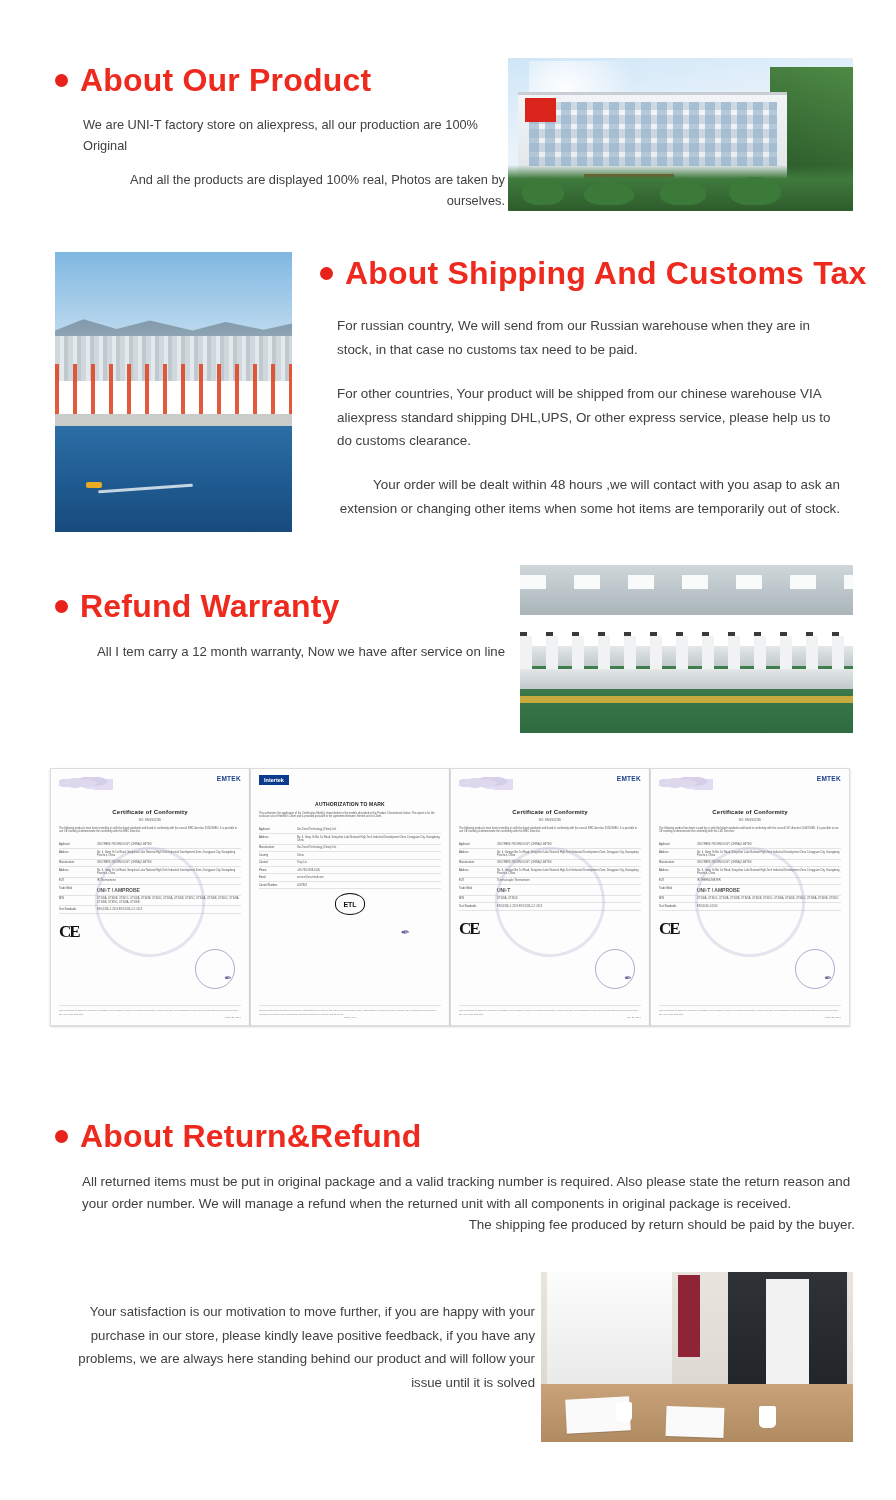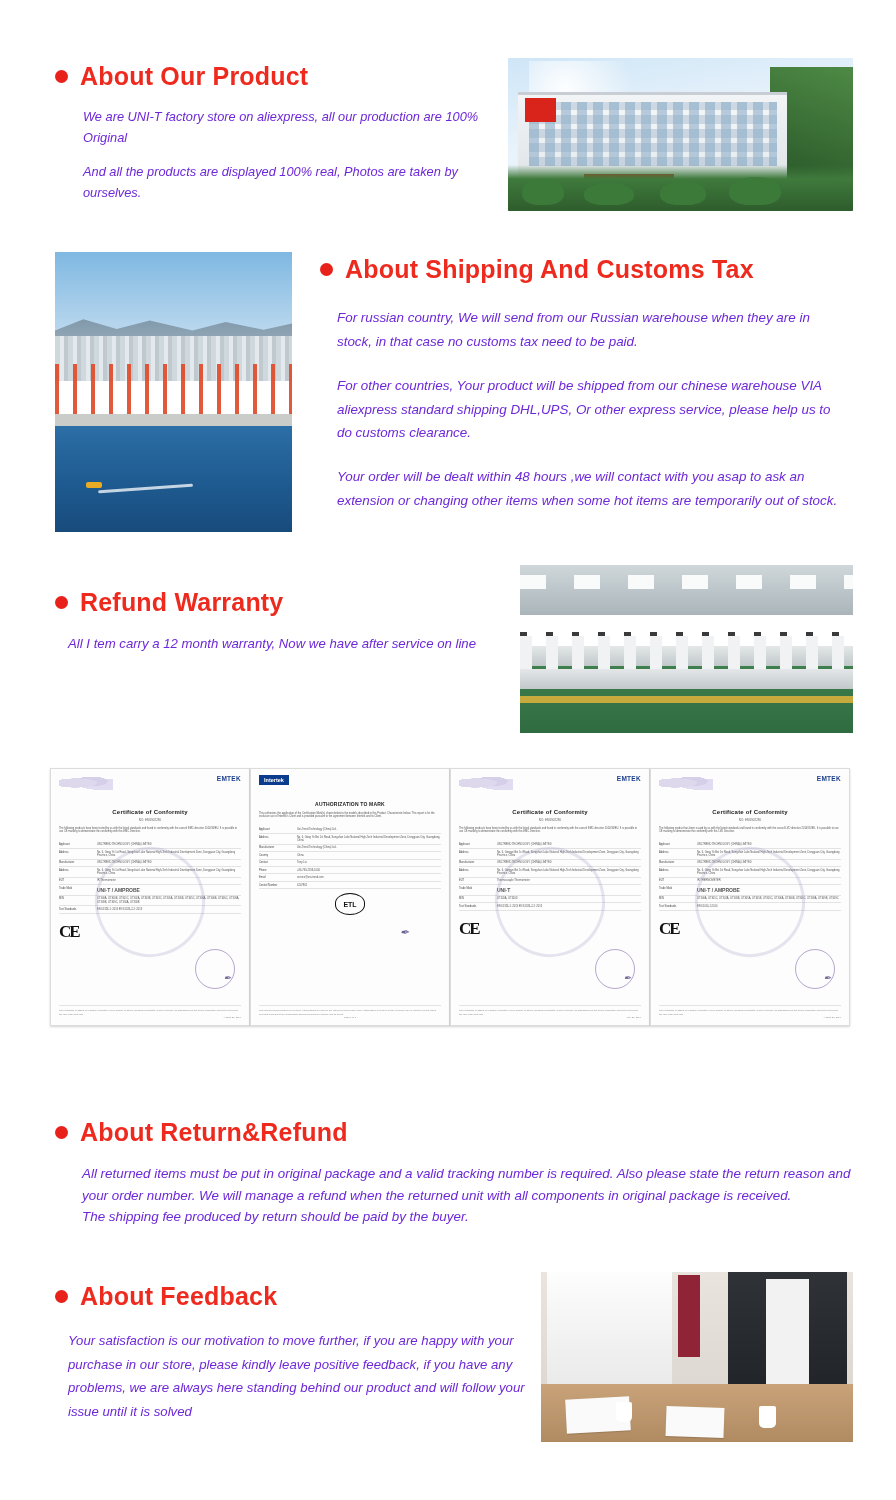--- a/index.html
+++ b/index.html
@@ -29,33 +29,32 @@
   }
   .bullet {
     width: 13px;
     height: 13px;
     border-radius: 50%;
     background: #e8211b;
     flex: 0 0 auto;
   }
   .heading-text {
     color: #ee2a1e;
-    font-size: 25px;
+    font-size: 32px;
     font-weight: bold;
     letter-spacing: 0.2px;
     white-space: nowrap;
   }
   .body-text {
     font-size: 13.3px;
     line-height: 1.72;
-    color: #6d28d9;
-    font-style: italic;
+    color: #404040;
   }
   .body-text p { margin: 0 0 14px 0; }
-  .body-text p:last-child { margin-bottom: 0; }
+  .body-text p:last-child { margin-bottom: 0; text-align: right; }
 
   
   #sec-product {
     position: absolute;
     left: 55px;
     top: 62px;
     width: 450px;
   }
   #sec-product .body-text {
     margin-top: 16px;
@@ -684,24 +683,20 @@
       <span class="bullet"></span>
       <span class="heading-text">About Return&amp;Refund</span>
     </div>
     <div class="body-text">
       <p>All returned items must be put in original package and a valid tracking number is required. Also please state the return reason and your order number. We will manage a refund when the returned unit with all components in original package is received.</p>
       <p>The shipping fee produced by return should be paid by the buyer.</p>
     </div>
   </div>
 
   <div id="sec-feedback">
-    <div class="heading">
-      <span class="bullet"></span>
-      <span class="heading-text">About Feedback</span>
-    </div>
     <div class="body-text">
       <p>Your satisfaction is our motivation to move further, if you are happy with your purchase in our store, please kindly leave positive feedback, if you have any problems, we are always here standing behind our product and will follow your issue until it is solved</p>
     </div>
   </div>
 
   <div id="img-meeting">
     <div class="ph">
       <div class="mt-bg"></div>
       <div class="mt-person-l"></div>
       <div class="mt-tie"></div>

